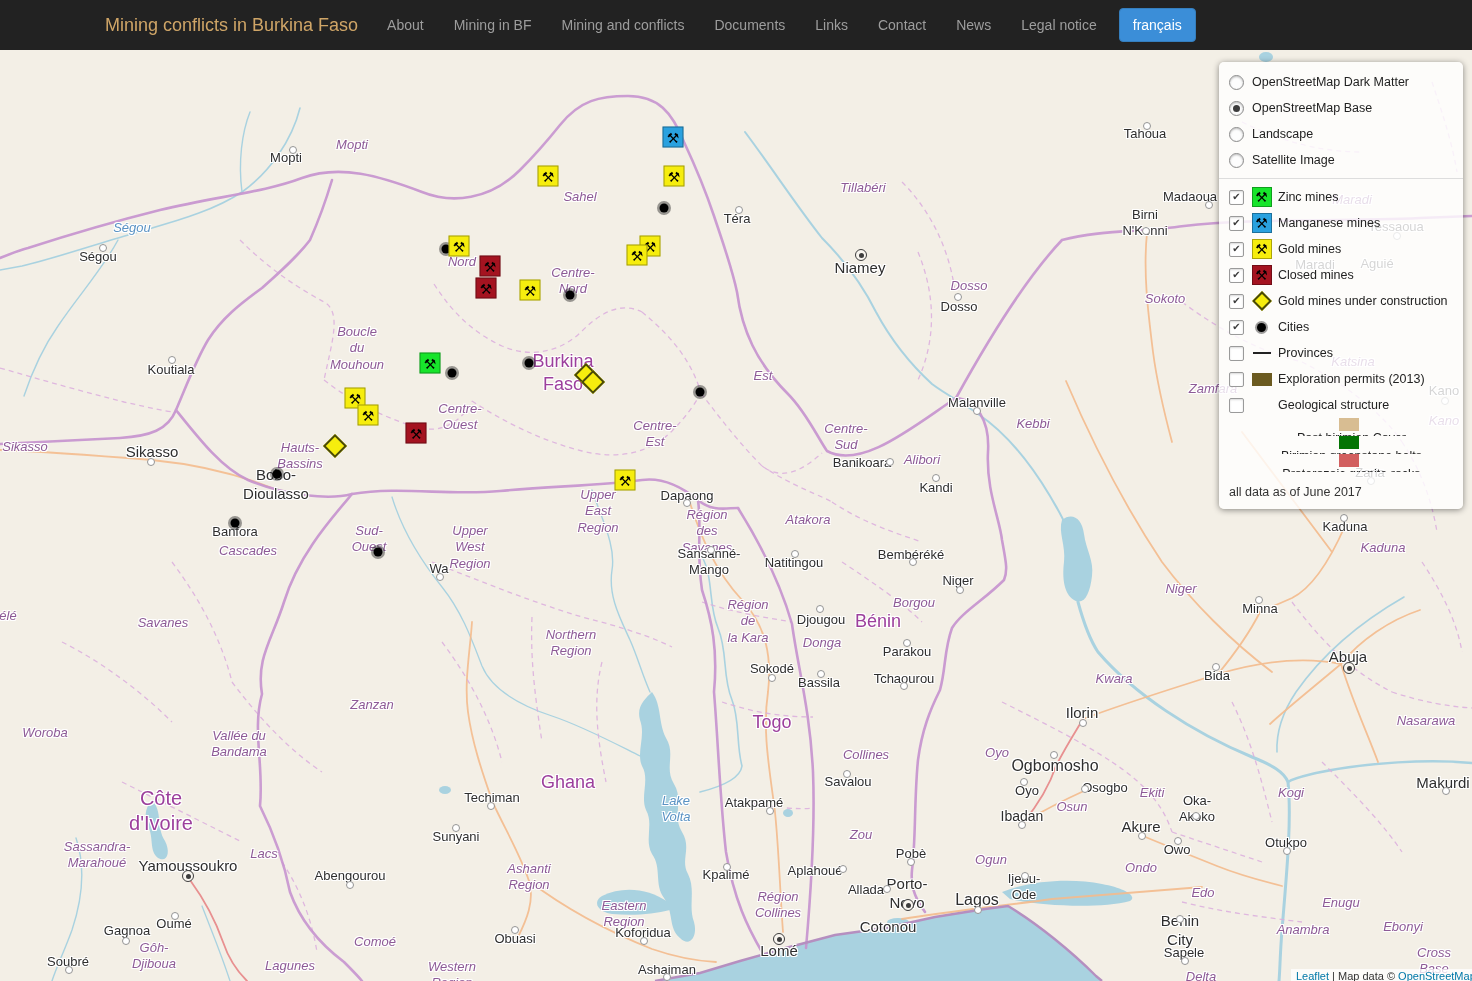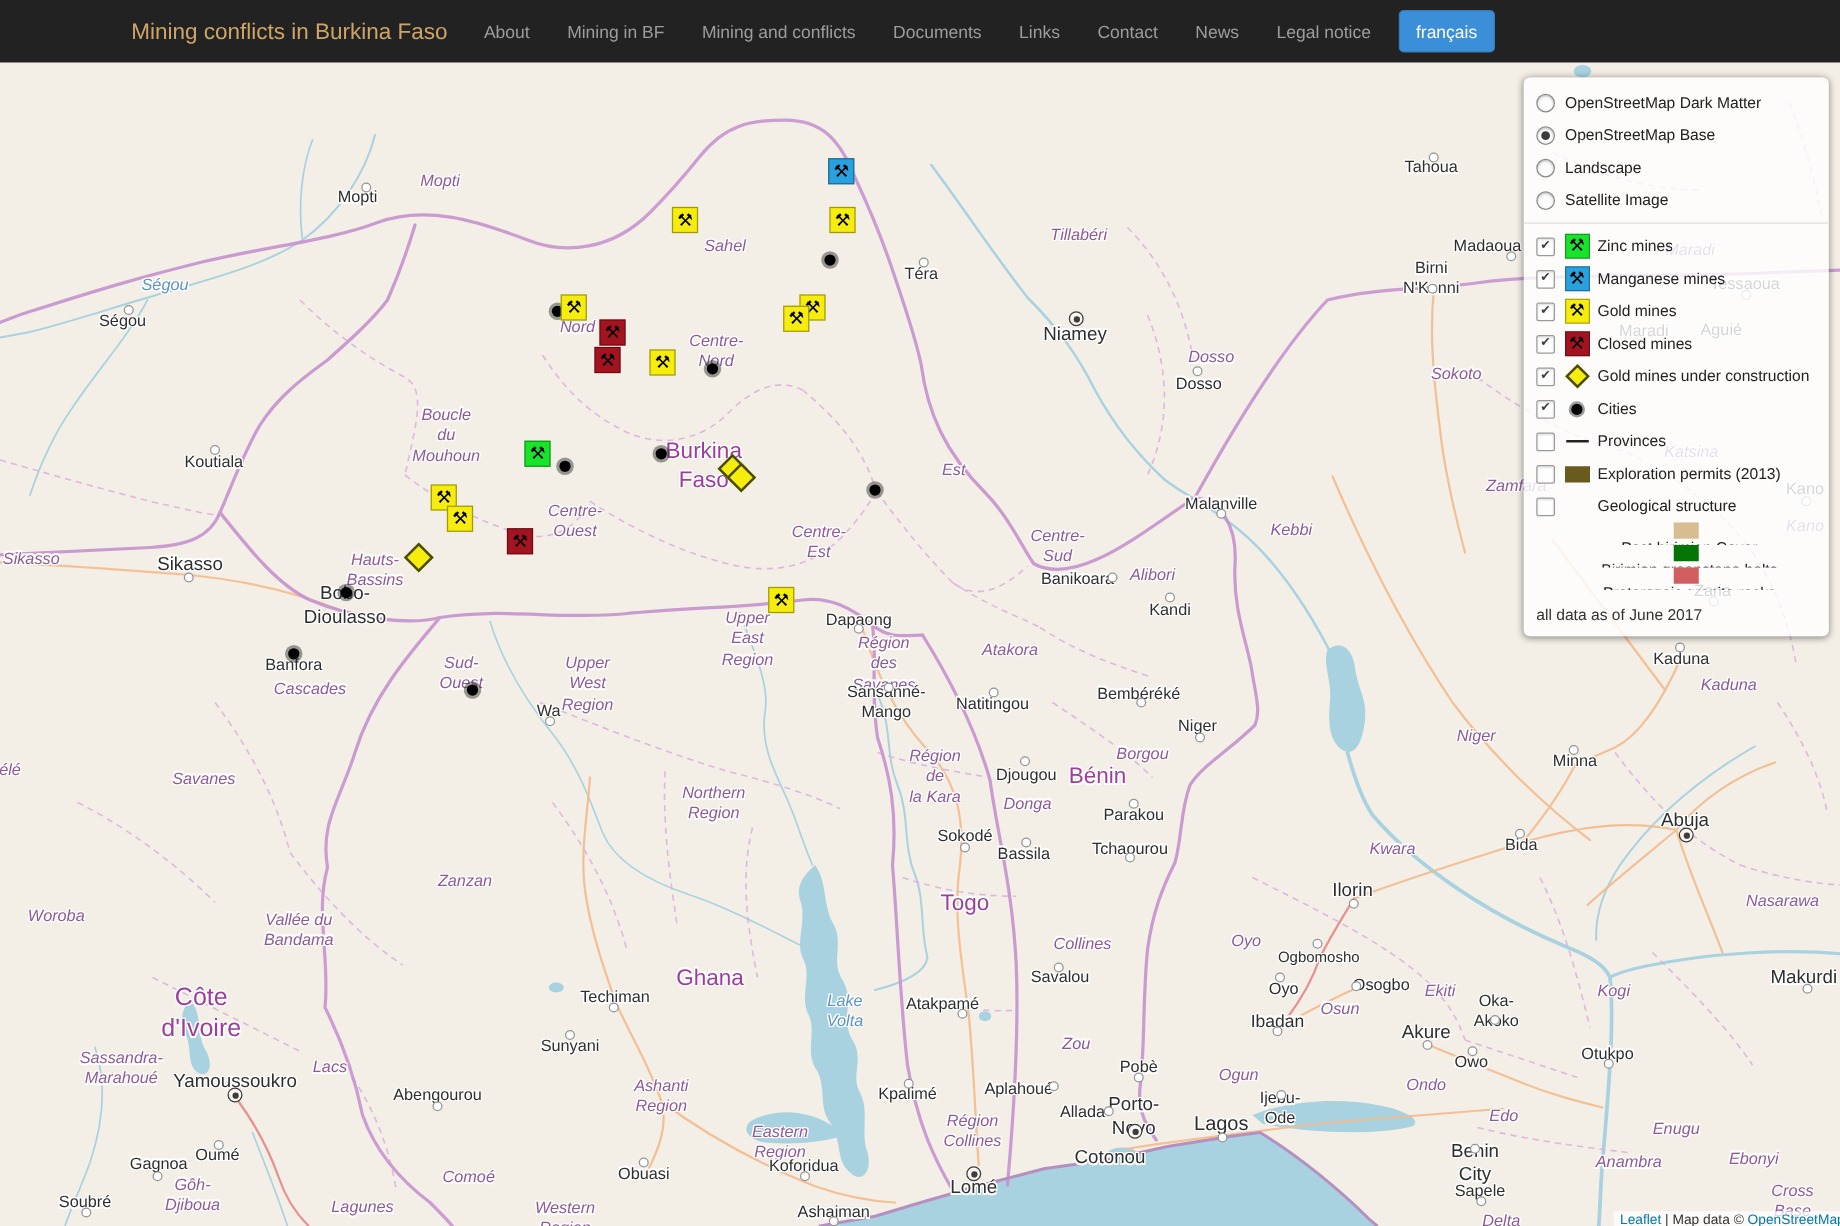--- a/index.html
+++ b/index.html
@@ -285,21 +285,21 @@
       <div class="lbl ci" style="left: 958px; top: 581px;">Niger</div>
       <div class="lbl ci" style="left: 1260px; top: 609px;">Minna</div>
       <div class="lbl ci" style="left: 821px; top: 620px;">Djougou</div>
       <div class="lbl ci" style="left: 1217px; top: 676px;">Bida</div>
       <div class="lbl ci" style="left: 907px; top: 652px;">Parakou</div>
       <div class="lbl ci" style="left: 772px; top: 669px;">Sokodé</div>
       <div class="lbl ci" style="left: 1348px; top: 657px; font-size: 15px;">Abuja</div>
       <div class="lbl ci" style="left: 904px; top: 679px;">Tchaourou</div>
       <div class="lbl ci" style="left: 819px; top: 683px;">Bassila</div>
       <div class="lbl ci" style="left: 1082px; top: 713px; font-size: 15px;">Ilorin</div>
-      <div class="lbl ci" style="left: 1055px; top: 766px; font-size: 12px; text-align: right;">Ogbomosho</div>
+      <div class="lbl ci" style="left: 1055px; top: 766px; font-size: 16px; text-align: right;">Ogbomosho</div>
       <div class="lbl ci" style="left: 848px; top: 782px;">Savalou</div>
       <div class="lbl ci" style="left: 1027px; top: 791px;">Oyo</div>
       <div class="lbl ci" style="left: 1105px; top: 788px;">Osogbo</div>
       <div class="lbl ci" style="left: 492px; top: 798px;">Techiman</div>
       <div class="lbl ci" style="left: 754px; top: 803px;">Atakpamé</div>
       <div class="lbl ci" style="left: 1443px; top: 783px; font-size: 15px;">Makurdi</div>
       <div class="lbl ci" style="left: 1022px; top: 817px; font-size: 14px;">Ibadan</div>
       <div class="lbl ci" style="left: 1197px; top: 809px;">Oka-Akoko</div>
       <div class="lbl ci" style="left: 1141px; top: 827px; font-size: 15px;">Akure</div>
       <div class="lbl ci" style="left: 456px; top: 837px;">Sunyani</div>

